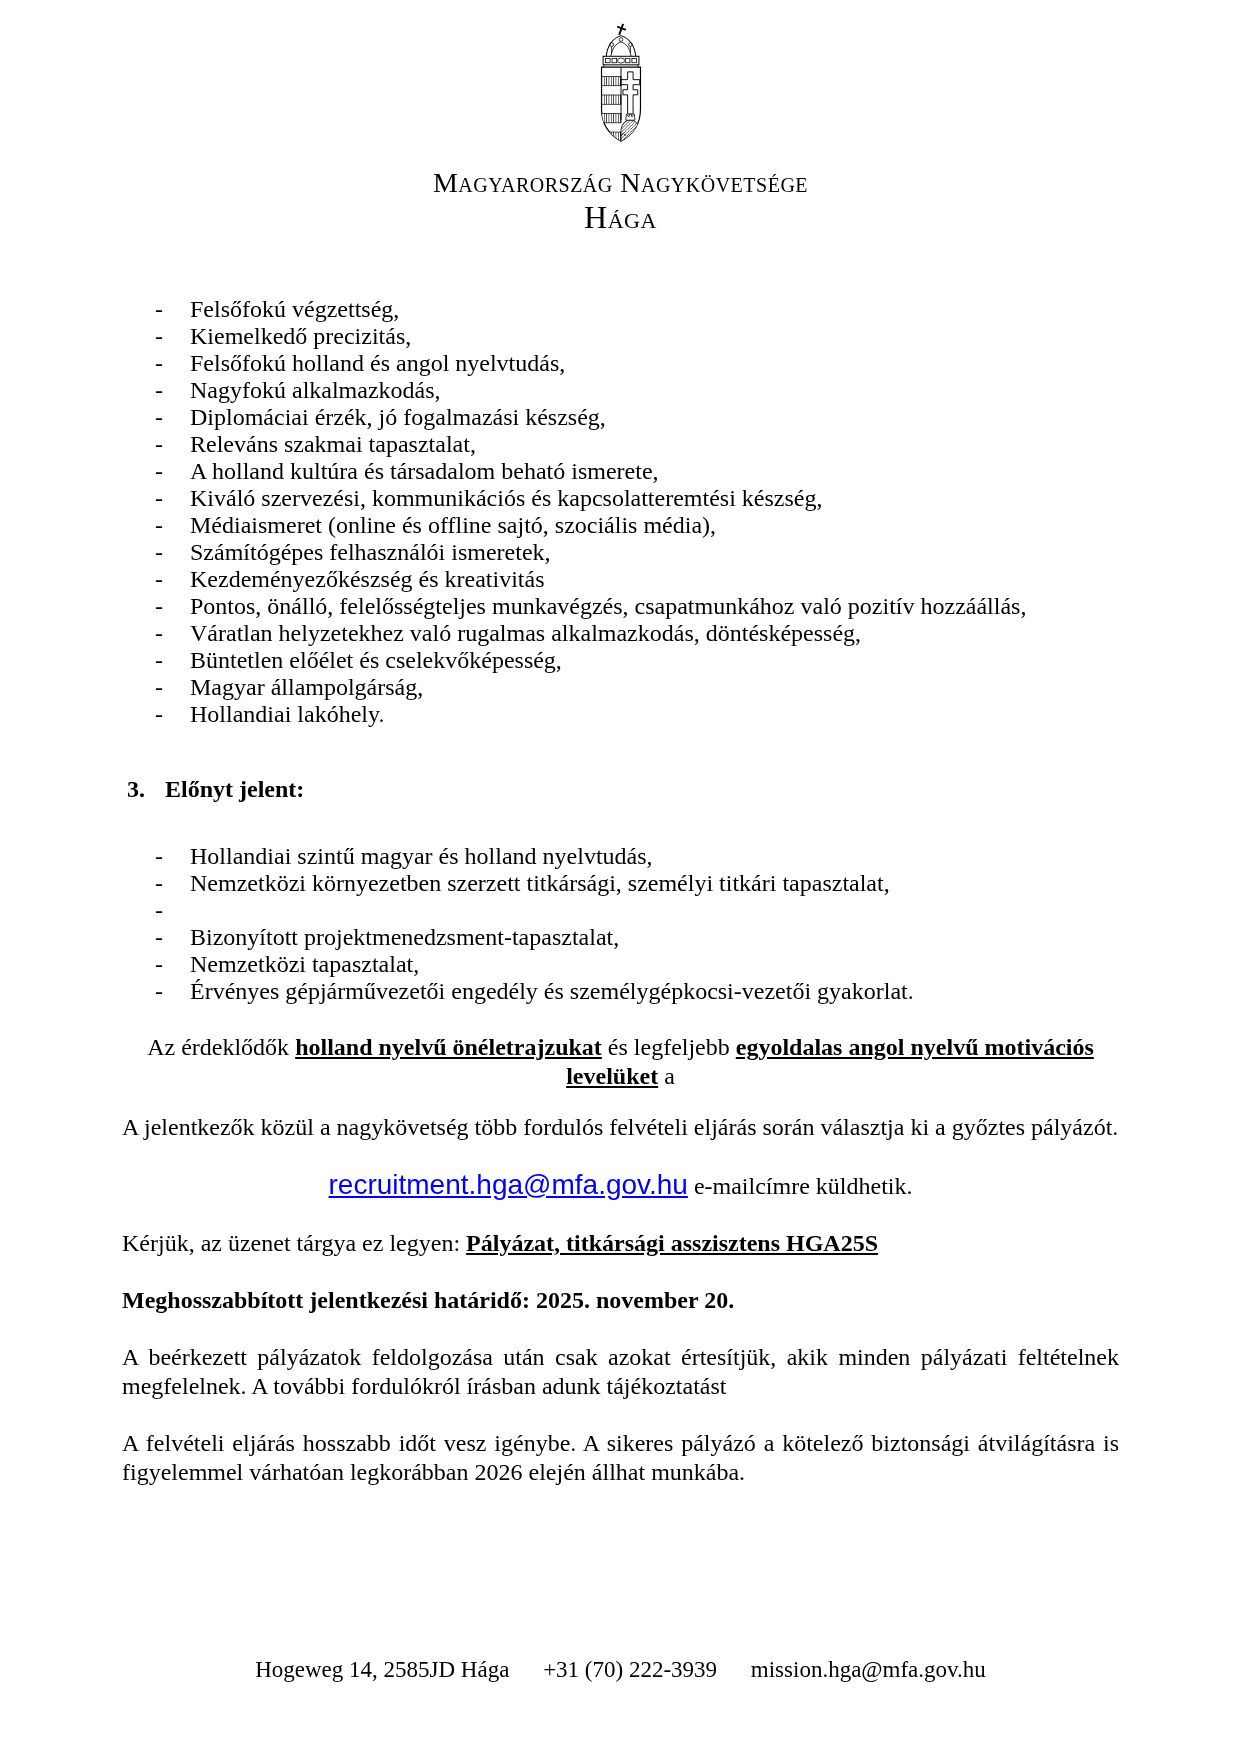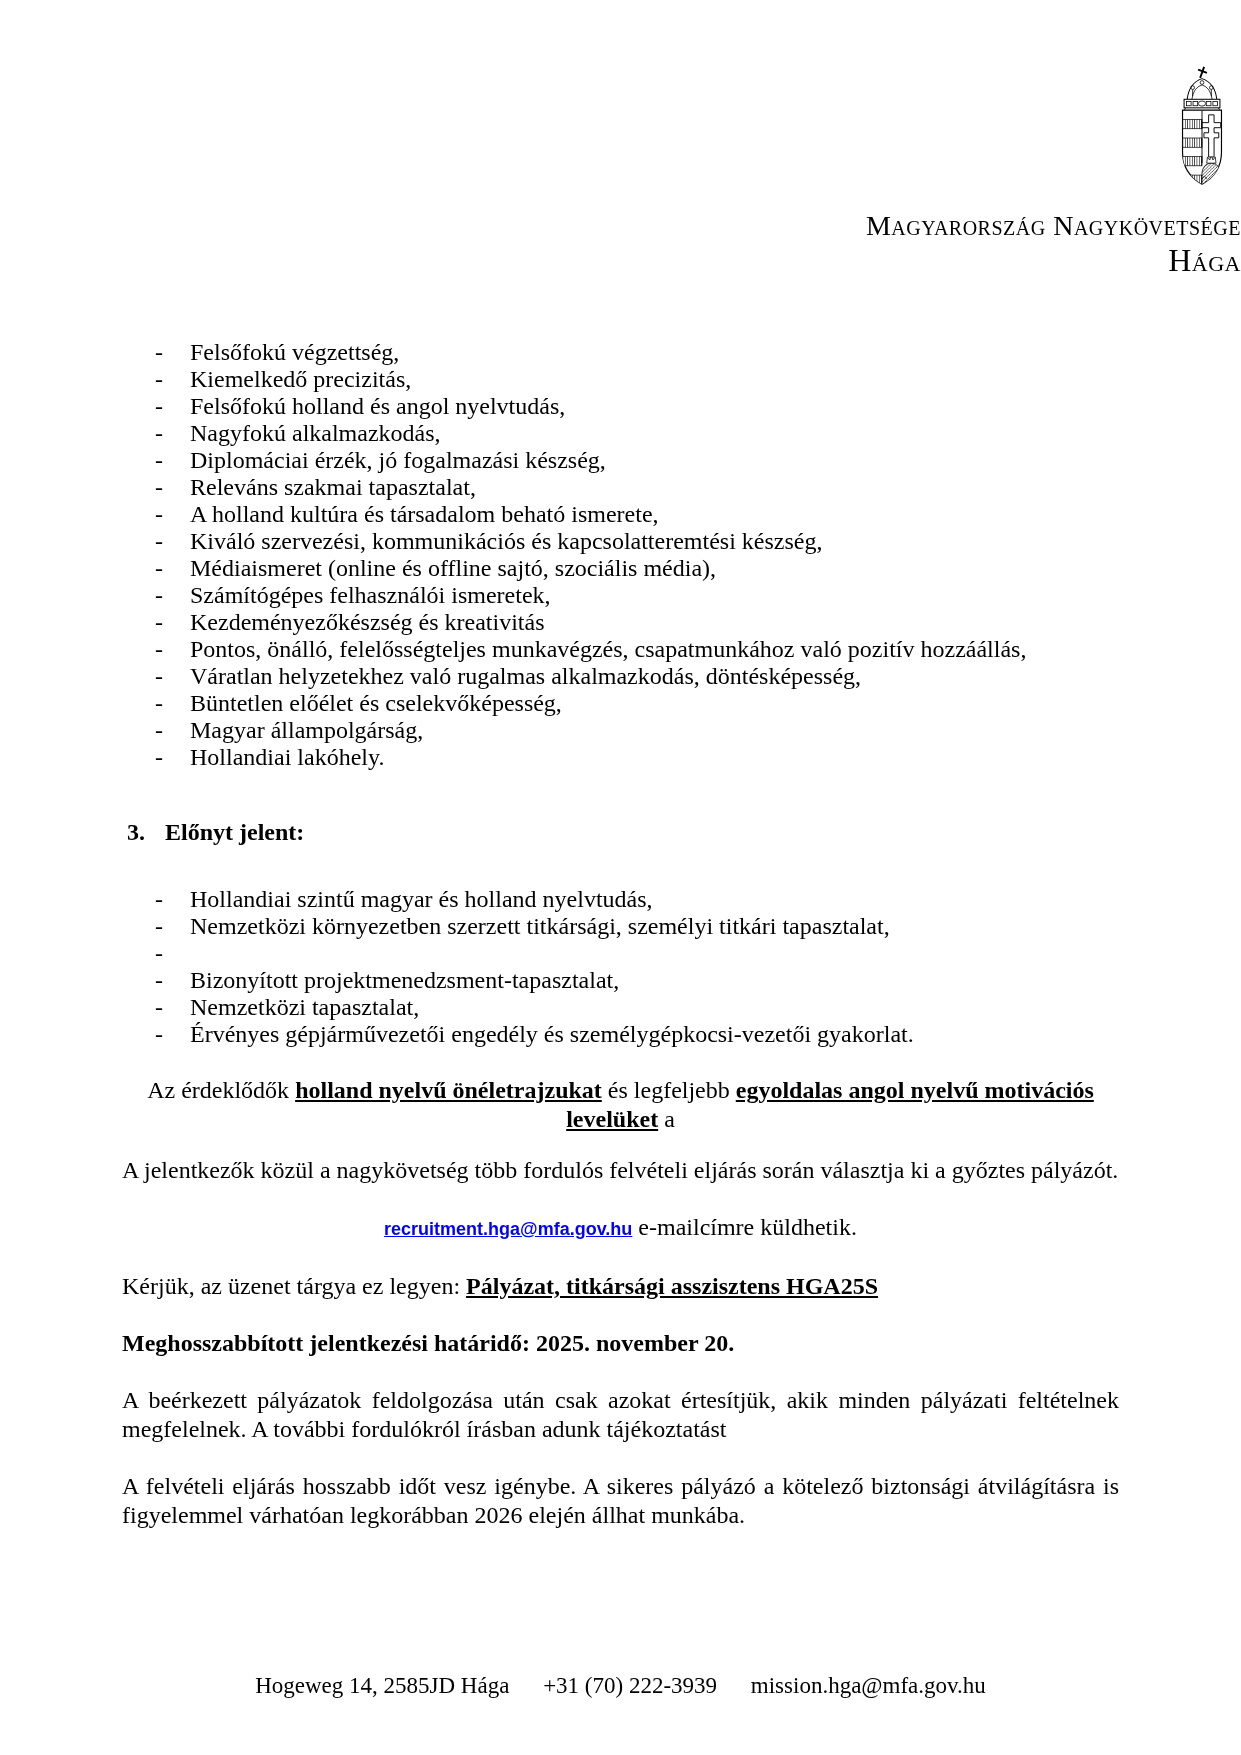--- a/index.html
+++ b/index.html
@@ -9,21 +9,21 @@
     height: 1755px;
     background: #ffffff;
     color: #000000;
     font-family: "Liberation Serif", serif;
     overflow: hidden;
     margin: 0 auto;
   }
   .content { padding: 0 122px; }
 
   
-  .header { text-align: right; padding-top: 65px; }
+  .header { text-align: center; padding-top: 22px; }
   .coa { display: inline-block; }
   .org-title {
     font-variant: small-caps;
     font-size: 28px;
     letter-spacing: 0.5px;
     line-height: 34px;
     margin-top: 6px;
   }
   .city-title {
     font-variant: small-caps;
@@ -51,32 +51,32 @@
 
   
   .para { font-size: 24px; line-height: 29px; margin: 28px 0 0 0; }
   .para.first { margin-top: 22px; }
   .para.center { text-align: center; }
   .para.justify { text-align: justify; }
   .para.bold { font-weight: bold; }
   .emph { font-weight: bold; text-decoration: underline; }
   .email-link {
     color: #0000ff;
-    font-weight: bold;
+    font-weight: normal;
     text-decoration: underline;
     font-family: "Liberation Sans", sans-serif;
-    font-size: 18px;
+    font-size: 28px;
     cursor: pointer;
   }
 
   
   .footer {
     position: absolute;
     left: 0;
-    bottom: 56px;
+    bottom: 72px;
     width: 100%;
     text-align: center;
     font-size: 23px;
     line-height: 27px;
   }
   .footer span { margin: 0 14px; }
 </style>
 </head>
 <body>
 

